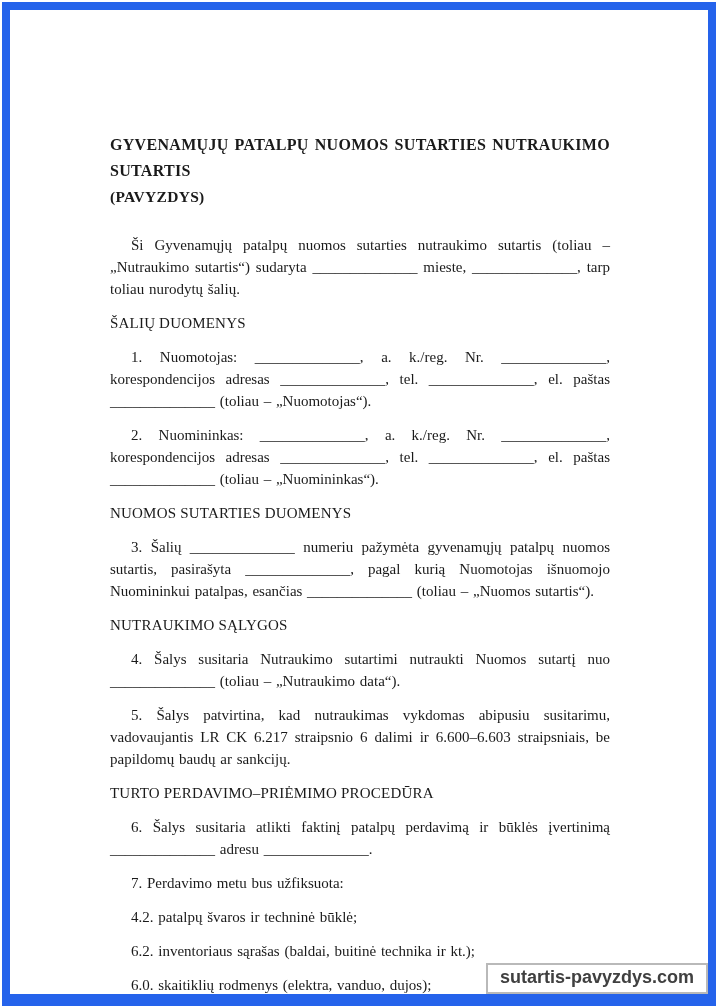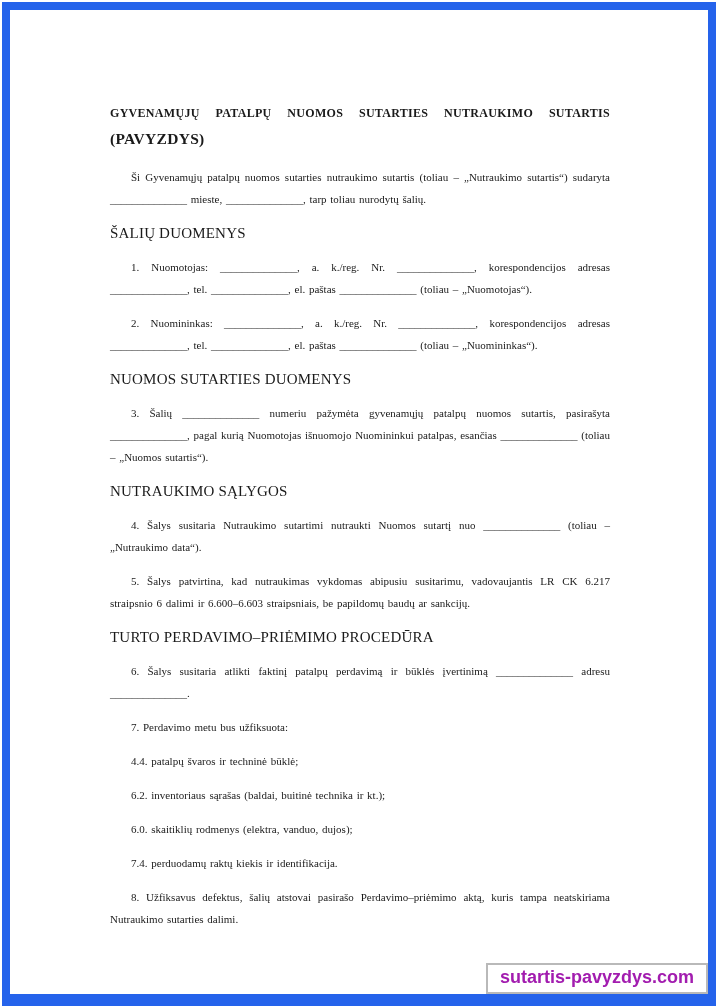--- a/index.html
+++ b/index.html
@@ -22,35 +22,36 @@
   }
   .page {
     position: absolute;
     left: 10px; top: 10px; right: 8px; bottom: 12px;
     box-sizing: border-box;
     padding: 90px 98px 0 100px;
     background: transparent;
   }
   .title-line1 {
     font-weight: bold;
-    font-size: 12px;
+    font-size: 16px;
     line-height: 26px;
     text-align: justify;
     text-align-last: justify;
     letter-spacing: 0.3px;
+    margin-top: 32px;
   }
   .title-line2 {
     font-weight: bold;
     font-size: 15.5px;
     line-height: 26px;
-    margin-bottom: 14px;
+    margin-bottom: 24px;
     letter-spacing: 0.3px;
   }
   p.clause, p.intro {
-    font-size: 11px;
+    font-size: 15px;
     line-height: 22px;
     text-align: justify;
     text-indent: 21px;
     margin: 0 0 12px 0;
     word-spacing: 1px;
   }
   h2.sec {
     font-size: 15px;
     line-height: 22px;
     font-weight: normal;
@@ -59,21 +60,21 @@
   }
   .badge {
     position: absolute;
     right: 8px; bottom: 12px;
     background: #ffffff;
     border: 2px solid #b9b9b9;
     padding: 2px 12px 4px 12px;
     font-family: "Liberation Sans", sans-serif;
     font-weight: bold;
     font-size: 18px;
-    color: #a21caf;
+    color: #404040;
     white-space: nowrap;
   }
 </style>
 </head>
 <body>
 
 <div class="frame" style="border-color: rgb(37, 99, 235);"></div>
 
 <div class="page">
 
@@ -89,21 +90,21 @@
   <h2 class="sec">NUOMOS SUTARTIES DUOMENYS</h2>
   <p class="clause">3. Šalių ______________ numeriu pažymėta gyvenamųjų patalpų nuomos sutartis, pasirašyta ______________, pagal kurią Nuomotojas išnuomojo Nuomininkui patalpas, esančias ______________ (toliau – „Nuomos sutartis“).</p>
 
   <h2 class="sec">NUTRAUKIMO SĄLYGOS</h2>
   <p class="clause">4. Šalys susitaria Nutraukimo sutartimi nutraukti Nuomos sutartį nuo ______________ (toliau – „Nutraukimo data“).</p>
   <p class="clause">5. Šalys patvirtina, kad nutraukimas vykdomas abipusiu susitarimu, vadovaujantis LR CK 6.217 straipsnio 6 dalimi ir 6.600–6.603 straipsniais, be papildomų baudų ar sankcijų.</p>
 
   <h2 class="sec">TURTO PERDAVIMO–PRIĖMIMO PROCEDŪRA</h2>
   <p class="clause">6. Šalys susitaria atlikti faktinį patalpų perdavimą ir būklės įvertinimą ______________ adresu ______________.</p>
   <p class="clause">7. Perdavimo metu bus užfiksuota:</p>
-  <p class="clause">4.4. patalpų švaros ir techninė būklė;</p>
+  <p class="clause">4.2. patalpų švaros ir techninė būklė;</p>
   <p class="clause">6.2. inventoriaus sąrašas (baldai, buitinė technika ir kt.);</p>
   <p class="clause">6.0. skaitiklių rodmenys (elektra, vanduo, dujos);</p>
   <p class="clause">7.4. perduodamų raktų kiekis ir identifikacija.</p>
   <p class="clause">8. Užfiksavus defektus, šalių atstovai pasirašo Perdavimo–priėmimo aktą, kuris tampa neatskiriama Nutraukimo sutarties dalimi.</p>
 
 </div>
 
 <div class="badge" style="border-color: rgb(185, 185, 185);">sutartis-pavyzdys.com</div>
 
 </body></html>

